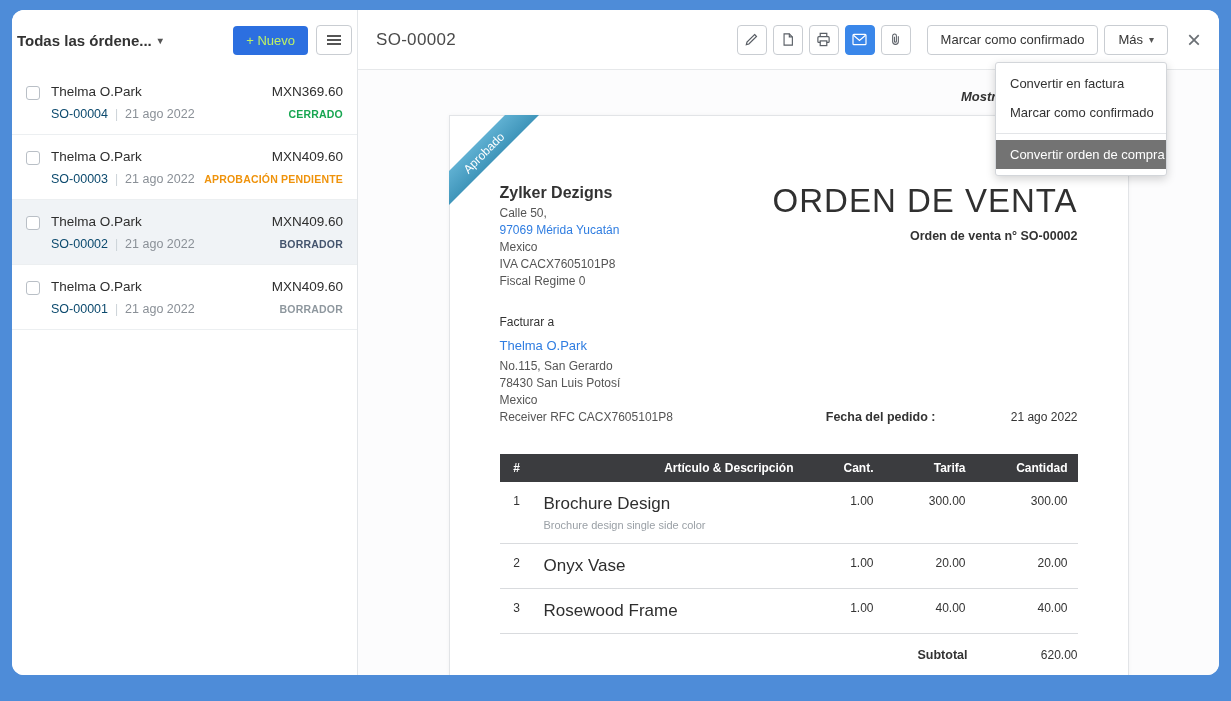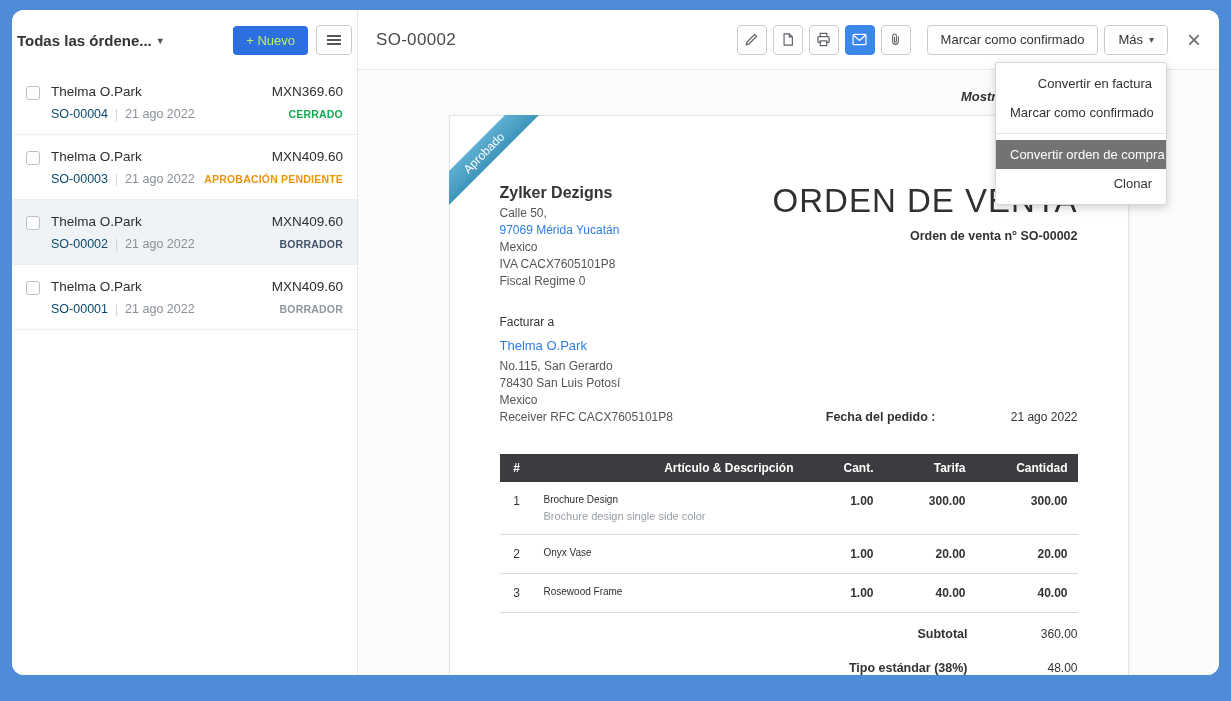--- a/index.html
+++ b/index.html
@@ -41,21 +41,21 @@
   .page-title { flex:1; font-size:17px; color:#4a4a4a; letter-spacing:.3px; }
   .toolbar { display:flex; align-items:center; gap:6px; }
   .icon-btn { width:30px; height:30px; border:1px solid #c9cdd2; border-radius:4px; background:#fff; display:flex; align-items:center; justify-content:center; cursor:pointer; padding:0; }
   .icon-btn.active { background:#3a87ea; border-color:#3a87ea; }
   .btn { height:30px; padding:0 13px; border:1px solid #c9cdd2; border-radius:4px; background:#fff; font-size:13px; color:#333; display:flex; align-items:center; gap:6px; cursor:pointer; font-family:inherit; }
   .btn.confirm { margin-left:10px; }
   .close-x { margin-left:13px; font-size:24px; color:#6b7075; cursor:pointer; line-height:1; user-select:none; }
 
   
   .dropdown { position:absolute; top:52px; right:52px; width:172px; background:#fff; border:1px solid #d3d6da; border-radius:3px; box-shadow:0 3px 10px rgba(0,0,0,.18); z-index:30; padding:6px 0; }
-  .dd-item { padding:5px 14px; font-size:13px; color:#333; cursor:pointer; white-space:nowrap; line-height:19px;text-align:right; }
+  .dd-item { padding:5px 14px; font-size:13px; color:#333; cursor:pointer; white-space:nowrap; line-height:19px; }
   .dd-item.active { background:#737373; color:#fff; }
   .dd-divider { height:1px; background:#e3e5e8; margin:6px 0; }
 
   
   .doc-area { flex:1; background:#fcfcfd; position:relative; overflow:hidden; }
   .show-pdf { position:absolute; top:19px; left:603px; font-size:13px; font-style:italic; font-weight:700; color:#333; z-index:1; white-space:nowrap; }
   .paper { width:680px; height:900px; margin:45px auto 0; background:#fff; border:1px solid #e2e4e7; position:relative; padding:68px 50px 40px; box-shadow:0 0 4px rgba(0,0,0,.04); }
 
   .ribbon { position:absolute; top:-1px; left:-1px; width:100px; height:100px; overflow:hidden; }
   .ribbon span { position:absolute; width:150px; left:-40px; top:26px; text-align:center; transform:rotate(-45deg);
@@ -78,22 +78,22 @@
   .fd-value { width:122px; text-align:right; }
 
   table.items { width:100%; border-collapse:collapse; margin-top:28px; }
   .items thead th { background:#3b3c3f; color:#fff; font-size:12px; font-weight:700; padding:7px 10px; text-align:right; }
   .items th.col-num { width:34px; text-align:center; }
   .items th.col-qty { width:80px; text-align:right; }
   .items th.col-rate { width:92px; text-align:right; }
   .items th.col-amt { width:102px; text-align:right; }
   .items tbody td { padding:12px 10px; border-bottom:1px solid #d9dbde; vertical-align:top; font-size:12px; color:#333; }
   .items td.cell-num { text-align:center; }
-  .items td.cell-qty, .items td.cell-rate, .items td.cell-amt { text-align:right;font-weight:bold; }
-  .item-name { font-size:10px; color:#2e2e2e; }
+  .items td.cell-qty, .items td.cell-rate, .items td.cell-amt { text-align:right; }
+  .item-name { font-size:17px; color:#2e2e2e; }
   .item-desc { font-size:11px; color:#9aa0a6; margin-top:5px; }
   .item-desc:empty { display:none; }
 
   .totals { margin-top:4px; }
   .t-row { display:flex; justify-content:flex-end; align-items:center; padding:10px 0; font-size:12px; color:#333; }
   .t-label { text-align:right; font-weight:700; font-size:12.5px; }
   .t-value { width:110px; text-align:right; }
 </style>
 </head>
 <body>
@@ -226,21 +226,20 @@
           </button>
           <span class="close-x">×</span>
         </div>
       </div>
 
       <div class="dropdown">
         <div class="dd-item">Convertir en factura</div>
         <div class="dd-item">Marcar como confirmado</div>
         <div class="dd-divider"></div>
         <div class="dd-item active">Convertir orden de compra</div>
-        <div class="dd-item">Clonar</div>
       </div>
 
       <div class="doc-area">
         <div class="show-pdf">Mostrar PDF</div>
 
         <div class="paper">
           <div class="ribbon">
             <span>Aprobado</span>
           </div>
 
@@ -314,21 +313,21 @@
                 <td class="cell-qty">1.00</td>
                 <td class="cell-rate">40.00</td>
                 <td class="cell-amt">40.00</td>
               </tr>
             </tbody>
           </table>
 
           <div class="totals">
             <div class="t-row">
               <span class="t-label">Subtotal</span>
-              <span class="t-value">360.00</span>
+              <span class="t-value">620.00</span>
             </div>
             <div class="t-row">
               <span class="t-label">Tipo estándar (38%)</span>
               <span class="t-value">48.00</span>
             </div>
 
           </div>
 
         </div>
       </div>

